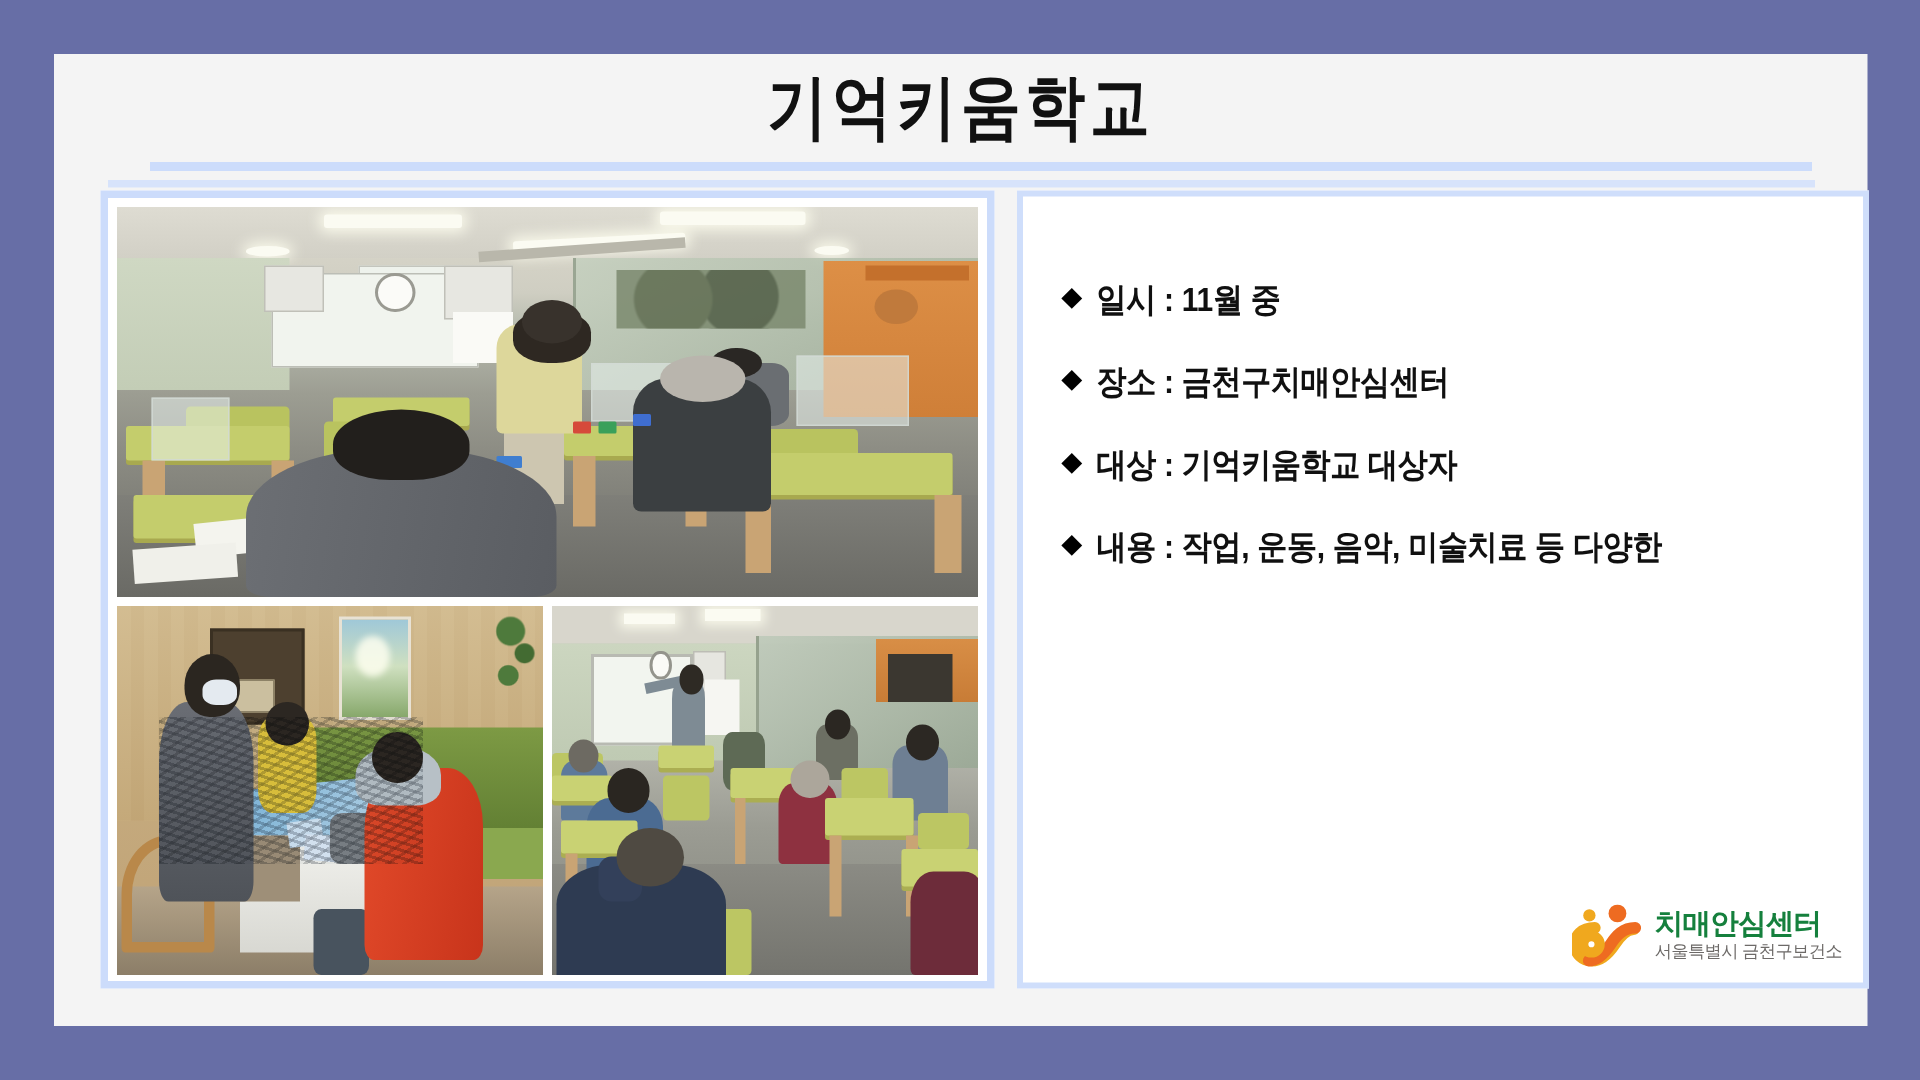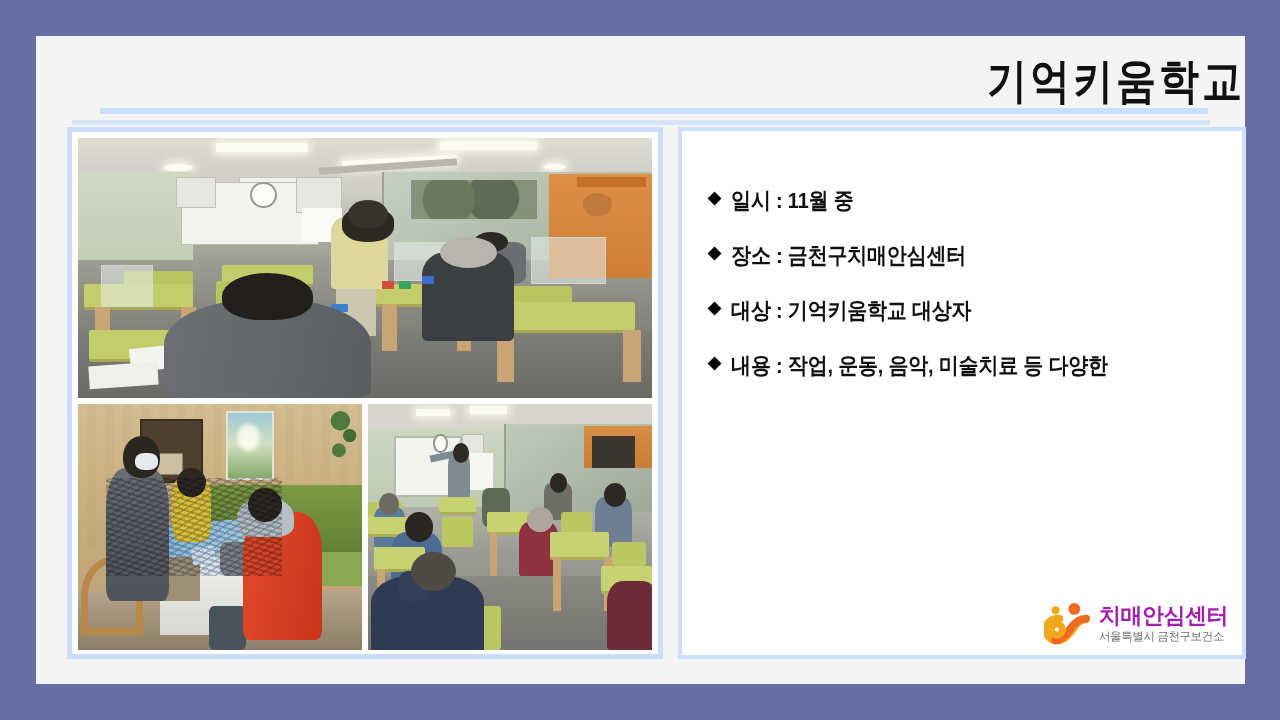--- a/index.html
+++ b/index.html
@@ -15,22 +15,22 @@
   
   .card {
     position:absolute;
     left:36px; top:36px;
     width:1209px; height:648px;
     background:#f4f4f4;
   }
 
   
   .title-area {
-    position:absolute; left:0; top:0; width:100%; height:88px;
-    display:flex; align-items:center; justify-content:flex-end;
+    position:absolute; left:0; top:0; width:100%; height:72px;
+    display:flex; align-items:center; justify-content:center;
   }
   .title {
     font-size:40px;
     font-weight:bold;
     letter-spacing:3px;
     color:#111111;
     line-height:1;
     transform:scaleY(1.18);
   }
 
@@ -265,21 +265,21 @@
   .logo {
     position:absolute;
     right:14px; bottom:10px;
     display:flex;
     align-items:center;
     gap:9px;
   }
   .logo-mark { width:46px; height:42px; flex:0 0 auto; }
   .logo-text { display:flex; flex-direction:column; line-height:1; }
   .logo-main {
-    font-size:22px; font-weight:bold; color:#a21caf; letter-spacing:-0.5px;
+    font-size:19px; font-weight:bold; color:#15803d; letter-spacing:-0.5px;
   }
   .logo-sub {
     font-size:11.5px; color:#6d6a68; letter-spacing:-0.4px; margin-top:4px;
   }
 </style>
 </head>
 <body>
 
 <div class="slide">
   <div class="card">

